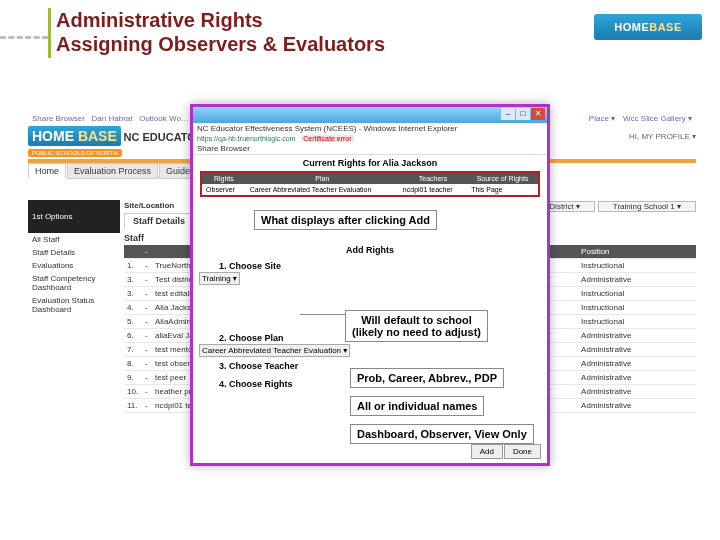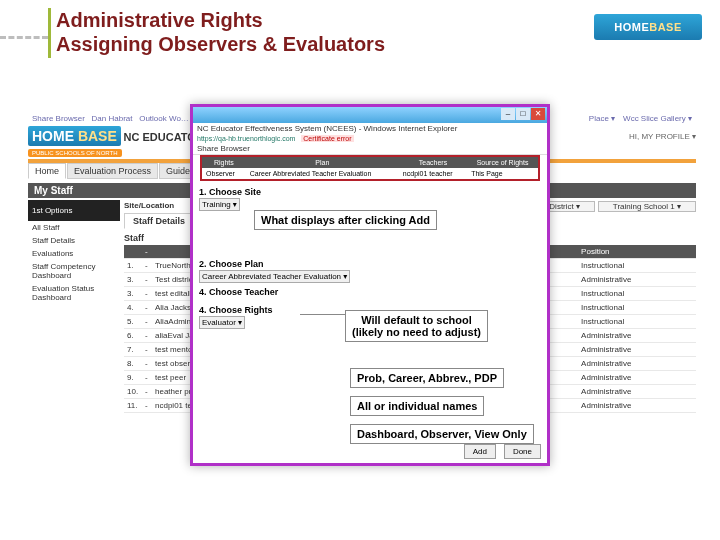--- a/index.html
+++ b/index.html
@@ -13,21 +13,21 @@
   .appshot { position: absolute; top: 114px; left: 28px; width: 668px; height: 370px; font-size: 10px; color: #333; }
   .app-logo { display:inline-block; padding:2px 4px; border-radius:2px; font-size:14px; font-weight:bold; background:linear-gradient(#2ea5d8,#1b7bb0); color:#fff; }
   .app-logo .b{color:#ffe08a;}
   .app-header { font-size:11px; font-weight:bold; color:#333; }
   .orange-bar { background:#f2a23c; height:4px; width:100%; }
   .tabs { display:flex; gap:1px; }
   .tab { padding:2px 6px; font-size:9px; background:#e8e8e8; border:1px solid #ccc; }
   .tab.active { background:#fff; border-bottom-color:#fff; }
   .mystaff { background:#555; color:#fff; padding:2px 6px; font-size:10px; font-weight:bold; }
   .leftnav { position:absolute; top:86px; left:0; width:92px; font-size:8px; }
-  .leftnav .opt-h { background:#222; color:#fff; padding:6px 4px; font-size:8px; }
+  .leftnav .opt-h { background:#222; color:#fff; padding:12px 4px; font-size:8px; }
   .leftnav .opt { padding:2px 4px; color:#333; }
   .content { position:absolute; top:86px; left:96px; right:0; }
   .tabs2 { display:flex; gap:1px; margin-top:2px;}
   .tabs2 .t2 { background:#eee; border:1px solid #ccc; padding:2px 8px; font-size:9px; }
   .tabs2 .t2.active{background:#fff;border-bottom-color:#fff; font-weight:bold;}
   .staff-h { font-weight:bold; font-size:9px; padding:4px 0 2px; }
   table.staff { width:100%; border-collapse:collapse; font-size:8px; }
   table.staff td, table.staff th { padding:2px 3px; border-bottom:1px solid #e8e8e8; white-space:nowrap; overflow:hidden; }
   table.staff th { background:#555; color:#fff; font-weight:normal; text-align:left;}
   .sel { font-size:8px; border:1px solid #bbb; background:#f4f4f4; padding:0 14px; }
@@ -38,24 +38,24 @@
   .winbtns span{ width:14px;height:12px; font-size:8px; text-align:center; line-height:12px;}
   .winbtns .min{background:#d9e9f7;} .winbtns .max{background:#d9e9f7;} .winbtns .cls{background:#d94a3a;color:#fff;}
   .dlg-titlebar{ padding:1px 4px; font-size:8px; color:#333;}
   .dlg-url{ padding:1px 4px; font-size:7px; color:#276; }
   .dlg-share{ padding:1px 4px; font-size:8px; color:#333; border-bottom:1px solid #ddd;}
   .dlg-rights-h{ text-align:center; font-size:9px; font-weight:bold; padding:3px 0; }
   .rights-tbl { width:96%; margin:0 auto; border:2px solid #b3202a; border-collapse:collapse; font-size:7px;}
   .rights-tbl th{ background:#555;color:#fff; padding:2px 4px; font-weight:normal;}
   .rights-tbl td{ padding:2px 4px;}
   .add-h { text-align:center; font-weight:bold; font-size:9px; margin-top:48px;}
-  .step { font-size:9px; font-weight:bold; padding:6px 6px 2px;}
+  .step { font-size:9px; font-weight:bold; padding:6px 6px 2px;margin-left:20px;}
   .step-body{ padding:0 6px; }
   .sel2 { font-size:8px; border:1px solid #aaa; background:#f0f0f0; padding:1px 2px; width:160px;}
-  .dlg-btns{ position:absolute; right:6px; bottom:4px; display:flex; gap:8px;}
+  .dlg-btns{ position:absolute; right:6px; bottom:4px; display:flex; gap:1px;}
   .btn{ border:1px solid #999; background:#eee; font-size:8px; padding:2px 8px;}
   
   .call { position:absolute; background:#fff; border:1px solid #888; padding:3px 6px; font-size:11px; font-weight:bold; color:#000; white-space:nowrap;}
   .call-lead { position:absolute; border-top:1px solid #888; }
   .top-crumbs { position:absolute; top:0; left:0; width:100%; display:flex; justify-content:space-between; font-size:8px; color:#6a6aad; padding:0 4px;}
   .top-crumbs .r{display:flex;gap:8px;}
 </style>
 </head>
 <body>
 
@@ -88,21 +88,20 @@
     </div>
     <div style="font-size:6px;background:#f7921e;color:#fff;padding:1px 4px;border-radius:2px;display:inline-block;margin-top:1px;">PUBLIC SCHOOLS OF NORTH</div>
     <div class="orange-bar" style="margin-top:2px;"></div>
     <div class="tabs">
       <div class="tab active">Home</div>
       <div class="tab">Evaluation Process</div>
       <div class="tab">Guides</div>
       <div class="tab">Help</div>
       <div class="tab">System Administration</div>
     </div>
-    <div class="mystaff" style="margin-top:4px;">My Staff</div>
 
     <div class="leftnav">
       <div class="opt-h">1st Options</div>
       <div class="opt">All Staff</div>
       <div class="opt">Staff Details</div>
       <div class="opt">Evaluations</div>
       <div class="opt">Staff Competency Dashboard</div>
       <div class="opt">Evaluation Status Dashboard</div>
     </div>
 
@@ -226,44 +225,45 @@
     <div class="dlg-top">
       <div class="winbtns">
         <span class="min">–</span>
         <span class="max">□</span>
         <span class="cls">✕</span>
       </div>
     </div>
     <div class="dlg-titlebar">NC Educator Effectiveness System (NCEES) - Windows Internet Explorer</div>
     <div class="dlg-url"><span>https://qa-hb.truenorthlogic.com</span> &nbsp; <span style="color:#b00;background:#ffe0e0;padding:0 2px">Certificate error</span></div>
     <div class="dlg-share">Share Browser</div>
+    <div class="dlg-rights-h"><span>Current Rights for </span><span>Alia Jackson</span></div>
     <table class="rights-tbl">
       <tbody>
           <tr>
             <th>Rights</th>
             <th>Plan</th>
             <th>Teachers</th>
             <th>Source of Rights</th>
           </tr>
       <tr>
             <td>Observer</td>
             <td>Career Abbreviated Teacher Evaluation</td>
             <td>ncdpi01 teacher</td>
             <td>This Page</td>
           </tr>
     </tbody>
       </table>
+    <div class="add-h">Add Rights</div>
     <div class="step">1. Choose Site</div>
     <div class="step-body"><span class="sel2">Training ▾</span></div>
     <div style="height:44px"></div>
     <div class="step">2. Choose Plan</div>
     <div class="step-body"><span class="sel2" style="width:210px">Career Abbreviated Teacher Evaluation ▾</span></div>
-    <div class="step">4. Choose Teacher</div>
+    <div class="step">3. Choose Teacher</div>
     <div class="step">4. Choose Rights</div>
-    <div class="step-body"><span class="sel2">Evaluator ▾</span></div>
     <div class="dlg-btns">
       <span class="btn">Add</span>
       <span class="btn">Done</span>
     </div>
   </div>
 
   <div class="call" style="top:210px; left:254px;">What displays after clicking Add</div>
   <div class="call" style="top:310px; left:345px; text-align:center; font-size:11px;">
     <span>Will default to school</span><br><span>(likely no need to adjust)</span>
   </div>

